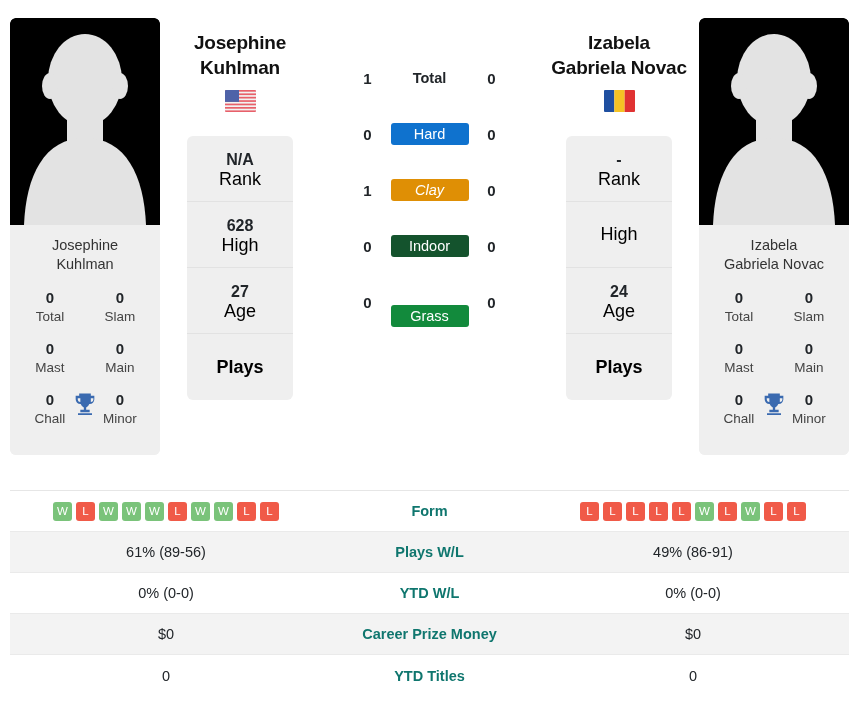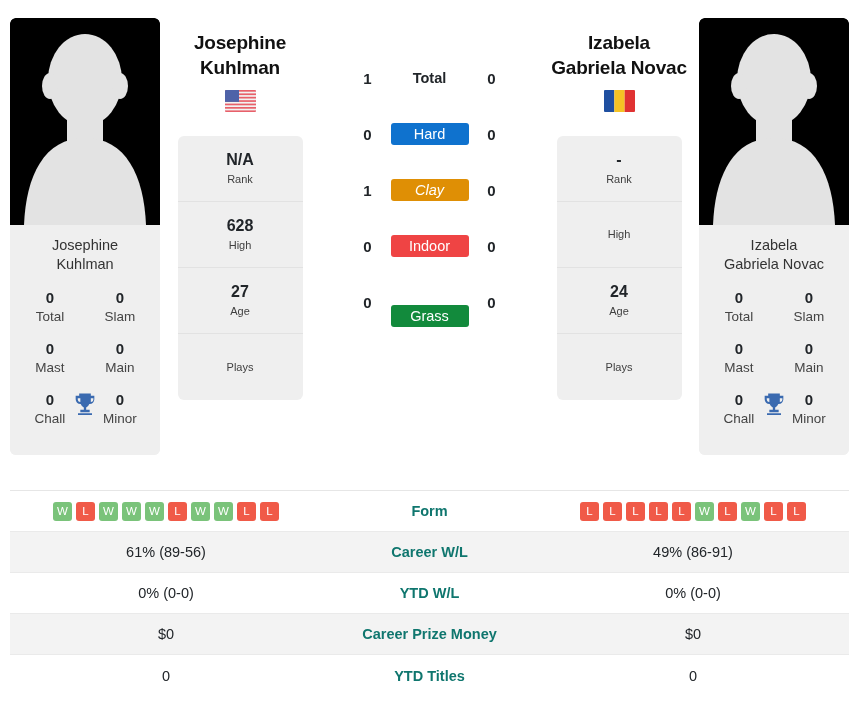--- a/index.html
+++ b/index.html
@@ -104,45 +104,45 @@
   .flag {
     margin-top: 10px;
     width: 31px;
     height: 22px;
     border-radius: 1px;
     display: block;
   }
 
   .info-card {
     margin-top: 24px;
-    width: 125px;
+    width: 106px;
     background: #efefef;
     border-radius: 6px;
     overflow: hidden;
   }
   .info-cell {
     height: 66px;
     display: flex;
     flex-direction: column;
     align-items: center;
     justify-content: center;
     border-bottom: 1px solid #e2e2e2;
   }
-  .info-cell:last-child { border-bottom: none; }
+  .info-cell:last-child { border-bottom: none; font-weight: bold; }
   .info-cell .val {
     font-size: 16px;
     font-weight: bold;
     color: #212529;
     line-height: 21px;
     min-height: 21px;
   }
   .info-cell .val:empty { min-height: 0; }
   .info-cell .cap {
-    font-size: 11px;
-    color: #404040;
+    font-size: 18px;
+    color: #000000;
     line-height: 19px;
   }
 
   
   .surface-col {
     flex: 1 1 auto;
     padding-top: 54px;
     display: flex;
     flex-direction: column;
     align-items: center;
@@ -333,21 +333,21 @@
         <div class="s-badge" style="background: rgb(15, 114, 206);">Hard</div>
         <div class="s-score">0</div>
       </div>
       <div class="surface-row">
         <div class="s-score">1</div>
         <div class="s-badge" style="background: rgb(223, 143, 5); font-style: italic;">Clay</div>
         <div class="s-score">0</div>
       </div>
       <div class="surface-row">
         <div class="s-score">0</div>
-        <div class="s-badge" style="background: #ef4444;">Indoor</div>
+        <div class="s-badge" style="background: #14532d;">Indoor</div>
         <div class="s-score">0</div>
       </div>
       <div class="surface-row">
         <div class="s-score">0</div>
         <div class="s-badge" style="background: rgb(18, 138, 60); margin-top: 28px;">Grass</div>
         <div class="s-score">0</div>
       </div>
     </div>
 
   <div class="info-col right">
@@ -464,21 +464,21 @@
           <span class="form-badge w">W</span>
           <span class="form-badge l">L</span>
           <span class="form-badge w">W</span>
           <span class="form-badge l">L</span>
           <span class="form-badge l">L</span>
         </div>
       </div>
     </div>
     <div class="stat-row alt">
       <div class="cell-left">61% (89-56)</div>
-      <div class="cell-mid">Career W/L</div>
+      <div class="cell-mid">Plays W/L</div>
       <div class="cell-right">49% (86-91)</div>
     </div>
     <div class="stat-row">
       <div class="cell-left">0% (0-0)</div>
       <div class="cell-mid">YTD W/L</div>
       <div class="cell-right">0% (0-0)</div>
     </div>
     <div class="stat-row alt">
       <div class="cell-left">$0</div>
       <div class="cell-mid">Career Prize Money</div>

